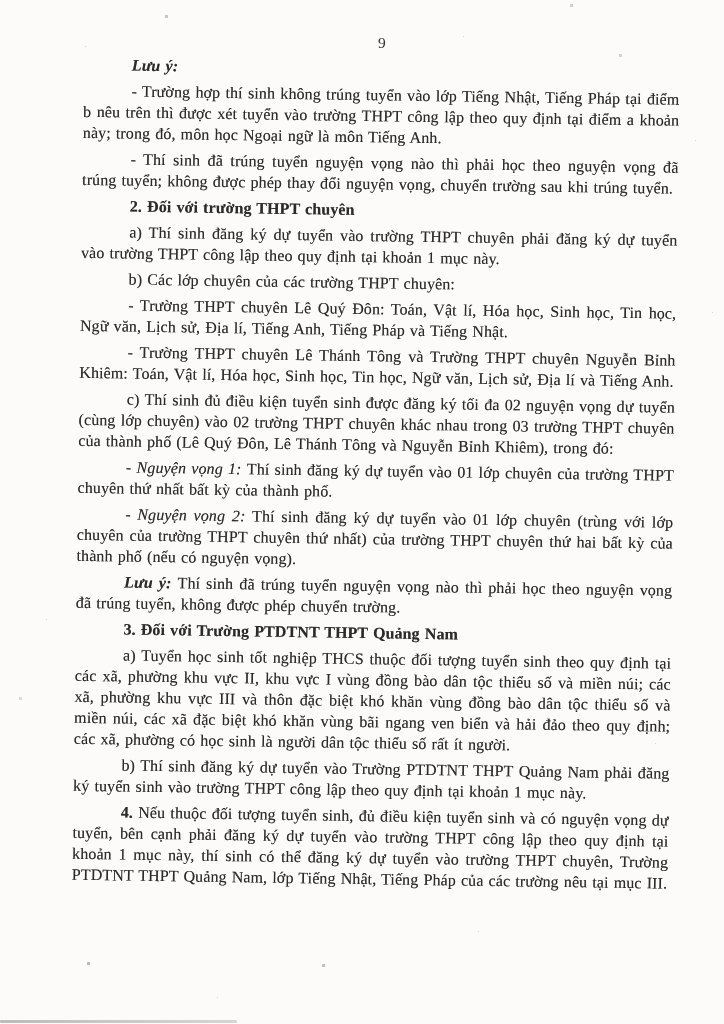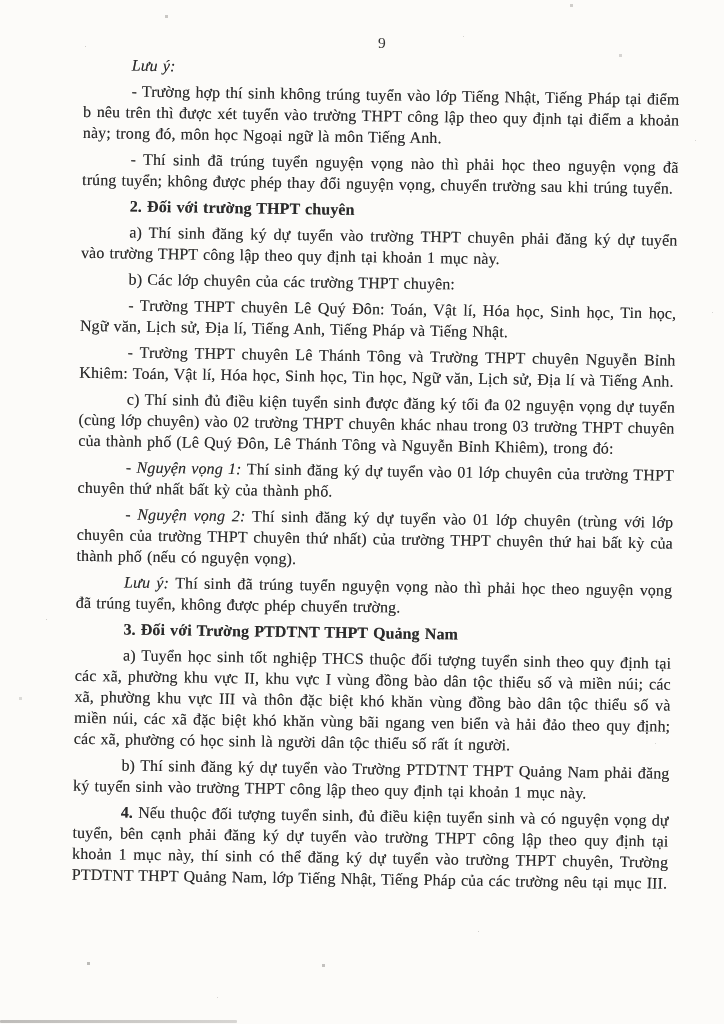--- a/index.html
+++ b/index.html
@@ -47,21 +47,21 @@
   .para.heading {
     margin: 2px 0 5px 0;
     text-align: left;
   }
   .para.note-heading {
     text-align: left;
   }
   .seg-normal { font-weight: normal; font-style: normal; }
   .seg-bold { font-weight: bold; }
   .seg-italic { font-style: italic; }
-  .seg-bold-italic { font-weight: normal; font-style: italic; }
+  .seg-bold-italic { font-weight: bold; font-style: italic; }
   .scan-line {
     position: absolute;
     left: 0;
     bottom: 1px;
     width: 237px;
     height: 3px;
     background: linear-gradient(to right, #a9a7a4, #cbc9c6);
     opacity: 0.75;
     border-radius: 1px;
   }

